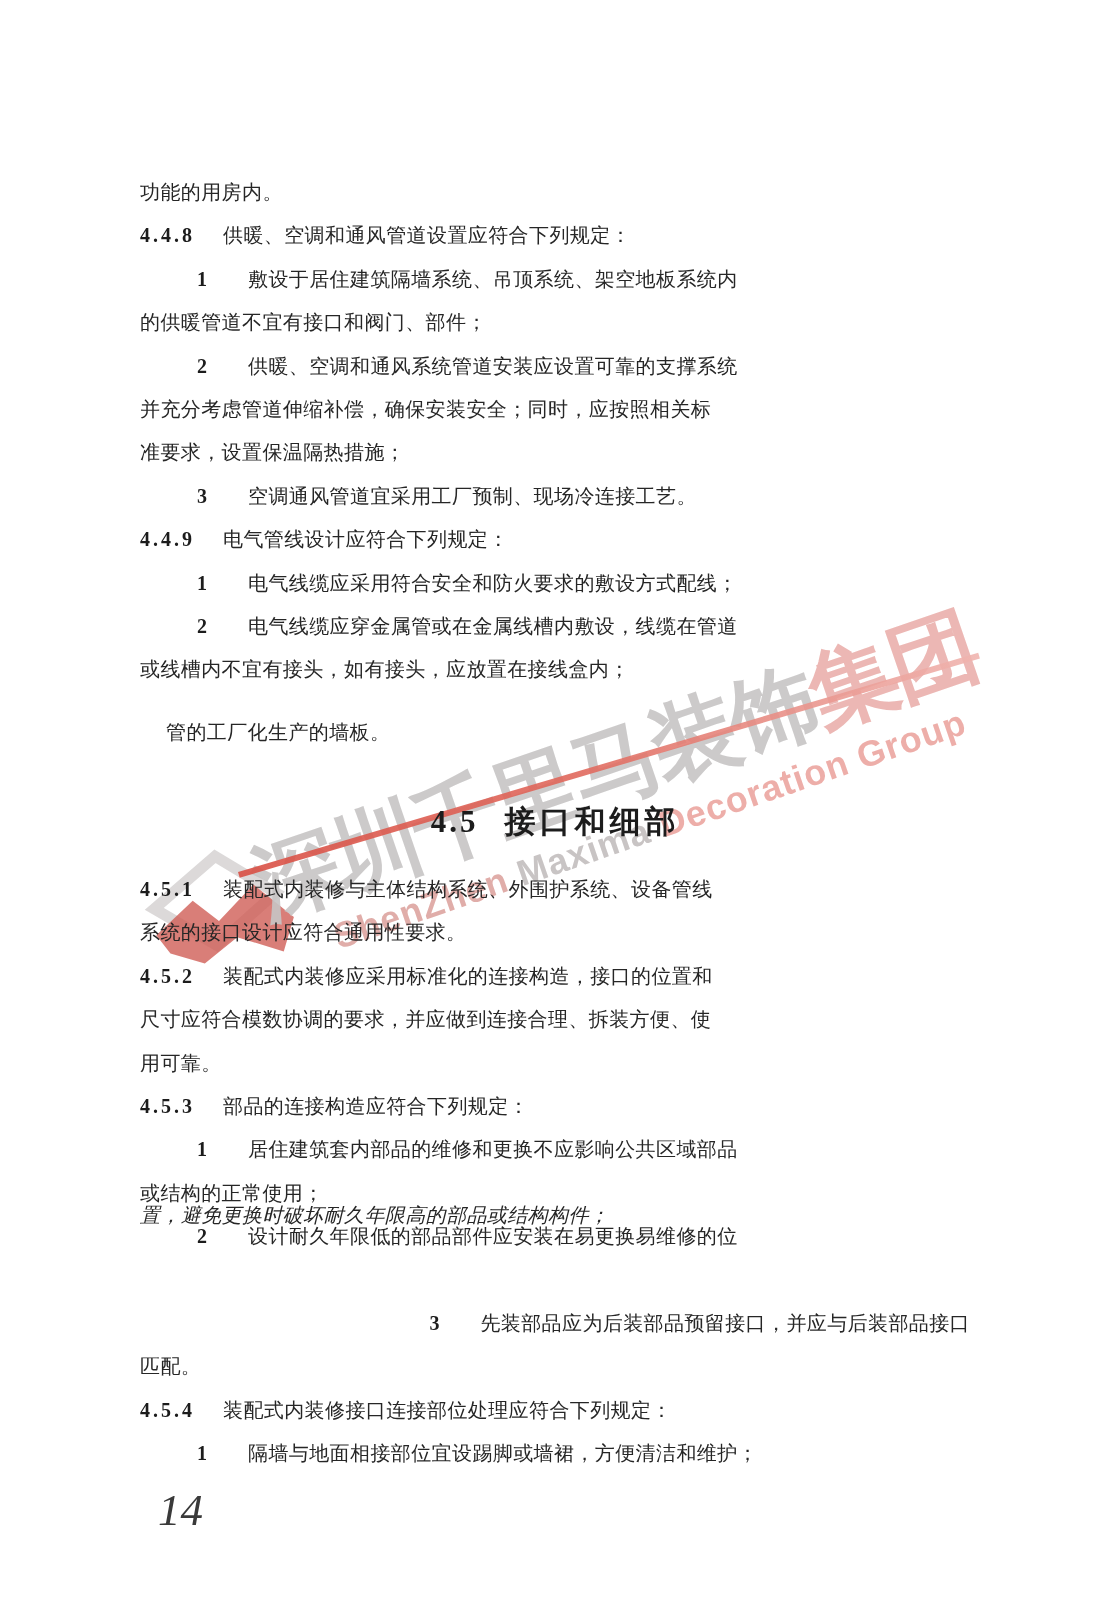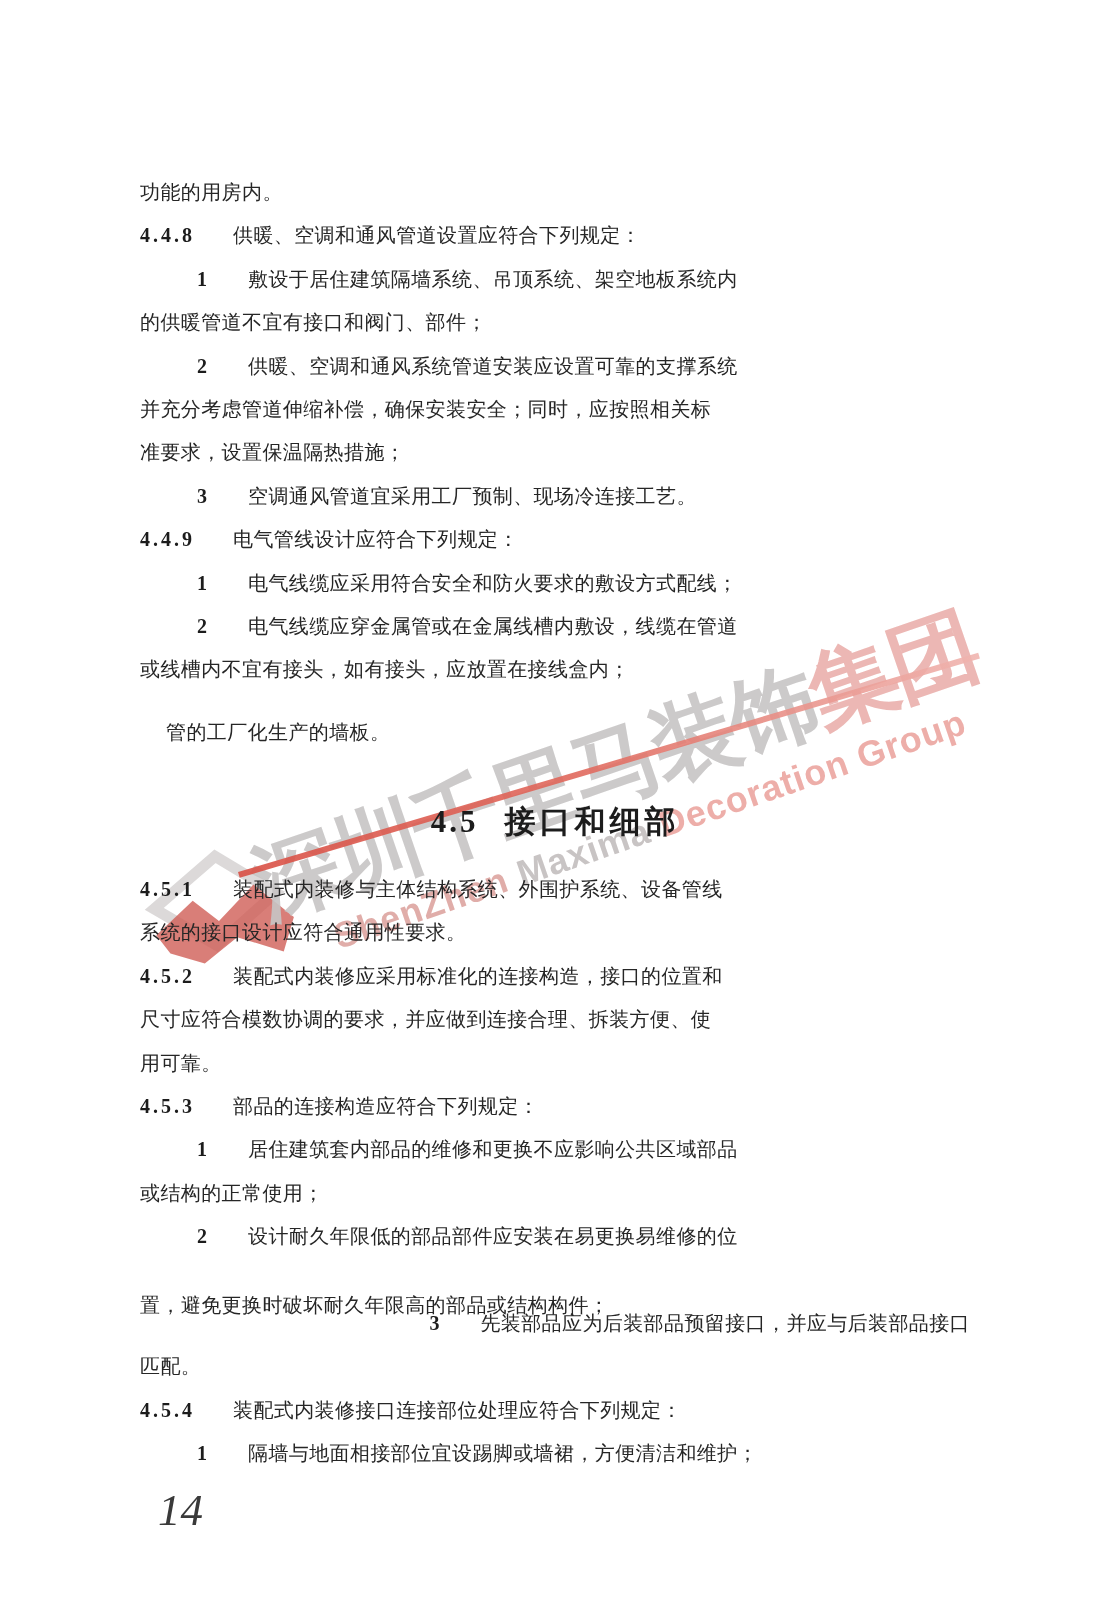--- a/index.html
+++ b/index.html
@@ -47,21 +47,21 @@
   .content { position:absolute; inset:0; z-index:2; }
   .line {
     position:absolute; left:140px; width:830px;
     font-size:20px; line-height:34px; letter-spacing:.4px;
     color:#262626; white-space:nowrap;
   }
   .num {
     font-family:"Liberation Serif","DejaVu Serif",serif;
     font-weight:bold; letter-spacing:3px; color:#1c1c1c;
   }
-  .clause .num  { margin-right:38px; }
+  .clause .num  { margin-right:28px; }
   .item  .num   { margin-left:57px; margin-right:38px; }
   .heading {
     text-align:center; font-weight:bold; font-size:31px; color:#1c1c1c;
   }
   .heading .num { margin-right:26px; letter-spacing:3px; }
   .heading .txt {
     font-family:"Liberation Sans","DejaVu Sans",sans-serif;
     font-weight:bold; letter-spacing:4px;margin-top:9px;
   }
   .page-number {
@@ -104,21 +104,21 @@
       <div class="line heading" style="top: 804.6px;"><span class="num">4.5</span><span class="txt">接口和细部</span></div>
       <div class="line clause" style="top: 872px;"><span class="num">4.5.1</span><span class="txt">装配式内装修与主体结构系统、外围护系统、设备管线</span></div>
       <div class="line cont" style="top: 915.4px;"><span class="txt">系统的接口设计应符合通用性要求。</span></div>
       <div class="line clause" style="top: 958.8px;"><span class="num">4.5.2</span><span class="txt">装配式内装修应采用标准化的连接构造，接口的位置和</span></div>
       <div class="line cont" style="top: 1045.6px;"><span class="txt">用可靠。</span></div>
       <div class="line cont" style="top: 1002.2px;"><span class="txt">尺寸应符合模数协调的要求，并应做到连接合理、拆装方便、使</span></div>
       <div class="line clause" style="top: 1089px;"><span class="num">4.5.3</span><span class="txt">部品的连接构造应符合下列规定：</span></div>
       <div class="line item" style="top: 1132.4px;"><span class="num">1</span><span class="txt">居住建筑套内部品的维修和更换不应影响公共区域部品</span></div>
       <div class="line cont" style="top: 1175.8px;"><span class="txt">或结构的正常使用；</span></div>
       <div class="line item" style="top: 1219.2px;"><span class="num">2</span><span class="txt">设计耐久年限低的部品部件应安装在易更换易维修的位</span></div>
-      <div class="line cont" style="top: 1288px;"><span class="txt">置，避免更换时破坏耐久年限高的部品或结构构件；</span></div>
+      <div class="line cont" style="top: 1198px; font-style: italic;"><span class="txt">置，避免更换时破坏耐久年限高的部品或结构构件；</span></div>
       <div class="line item" style="top: 1306px; text-align: right;"><span class="num">3</span><span class="txt">先装部品应为后装部品预留接口，并应与后装部品接口</span></div>
       <div class="line cont" style="top: 1349.4px;"><span class="txt">匹配。</span></div>
       <div class="line clause" style="top: 1392.8px;"><span class="num">4.5.4</span><span class="txt">装配式内装修接口连接部位处理应符合下列规定：</span></div>
       <div class="line item" style="top: 1436.2px;"><span class="num">1</span><span class="txt">隔墙与地面相接部位宜设踢脚或墙裙，方便清洁和维护；</span></div>
     </main>
 
   <div class="page-number">14</div>
 </div>
 
 </body></html>

